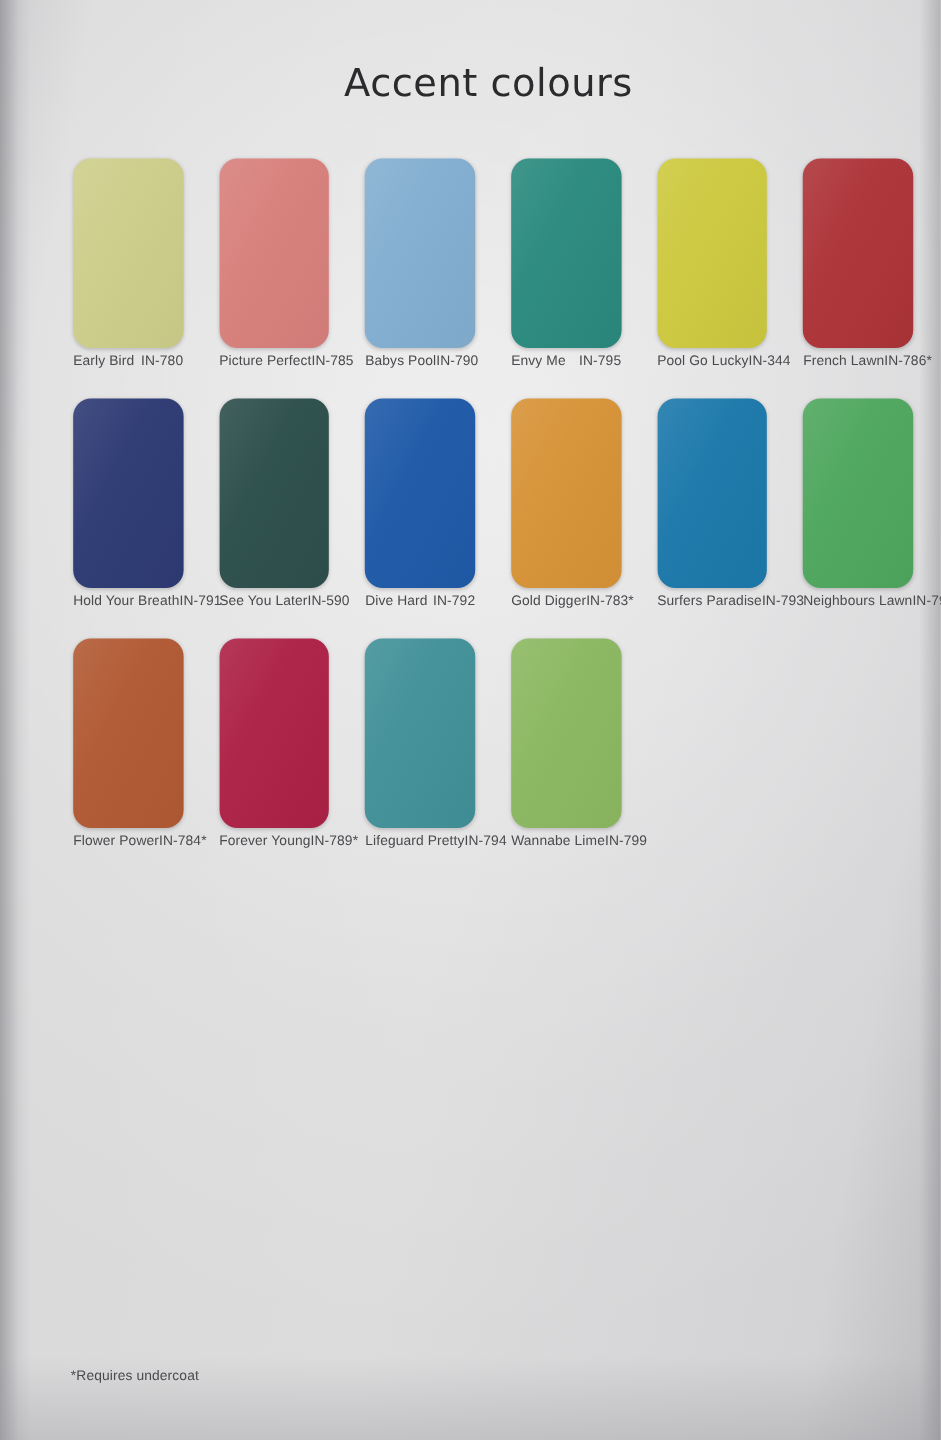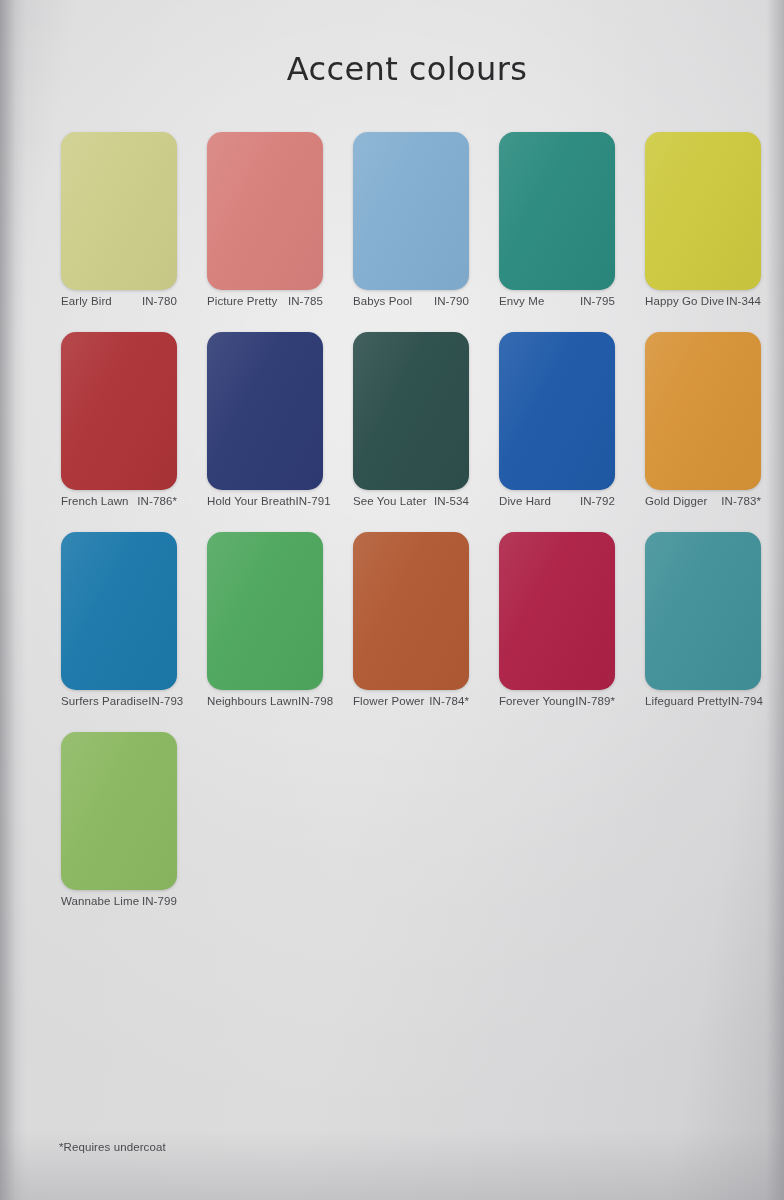--- a/index.html
+++ b/index.html
@@ -68,21 +68,21 @@
     font-family: "DejaVu Sans", sans-serif;
   }
 
   
   .grid {
     position: absolute;
     top: 132px;
     left: 38px;
     width: 716px;
     display: grid;
-    grid-template-columns: repeat(5, 1fr);
+    grid-template-columns: repeat(6, 1fr);
     grid-auto-rows: 200px;
     column-gap: 14px;
     row-gap: 0px;
   }
   .cell {
     position: relative;
     width: 100%;
     height: 200px;
   }
   .chip {
@@ -147,42 +147,42 @@
       <div class="cell">
         <div class="chip" style="background-color: rgb(205, 206, 138);"></div>
         <div class="caption">
           <span class="cap-name">Early Bird</span>
           <span class="cap-code">IN-780</span>
         </div>
       </div>
       <div class="cell">
         <div class="chip" style="background-color: rgb(216, 128, 124);"></div>
         <div class="caption">
-          <span class="cap-name">Picture Pretty</span>
+          <span class="cap-name">Picture Perfect</span>
           <span class="cap-code">IN-785</span>
         </div>
       </div>
       <div class="cell">
         <div class="chip" style="background-color: rgb(131, 174, 208);"></div>
         <div class="caption">
           <span class="cap-name">Babys Pool</span>
           <span class="cap-code">IN-790</span>
         </div>
       </div>
       <div class="cell">
         <div class="chip" style="background-color: rgb(43, 138, 126);"></div>
         <div class="caption">
           <span class="cap-name">Envy Me</span>
           <span class="cap-code">IN-795</span>
         </div>
       </div>
       <div class="cell">
         <div class="chip" style="background-color: rgb(205, 201, 63);"></div>
         <div class="caption">
-          <span class="cap-name">Happy Go Dive</span>
+          <span class="cap-name">Pool Go Lucky</span>
           <span class="cap-code">IN-344</span>
         </div>
       </div>
       <div class="cell">
         <div class="chip" style="background-color: rgb(173, 52, 56);"></div>
         <div class="caption">
           <span class="cap-name">French Lawn</span>
           <span class="cap-code">IN-786*</span>
         </div>
       </div>
@@ -190,21 +190,21 @@
         <div class="chip" style="background-color: rgb(46, 59, 116);"></div>
         <div class="caption">
           <span class="cap-name">Hold Your Breath</span>
           <span class="cap-code">IN-791</span>
         </div>
       </div>
       <div class="cell">
         <div class="chip" style="background-color: rgb(45, 79, 76);"></div>
         <div class="caption">
           <span class="cap-name">See You Later</span>
-          <span class="cap-code">IN-534</span>
+          <span class="cap-code">IN-590</span>
         </div>
       </div>
       <div class="cell">
         <div class="chip" style="background-color: rgb(31, 90, 168);"></div>
         <div class="caption">
           <span class="cap-name">Dive Hard</span>
           <span class="cap-code">IN-792</span>
         </div>
       </div>
       <div class="cell">

